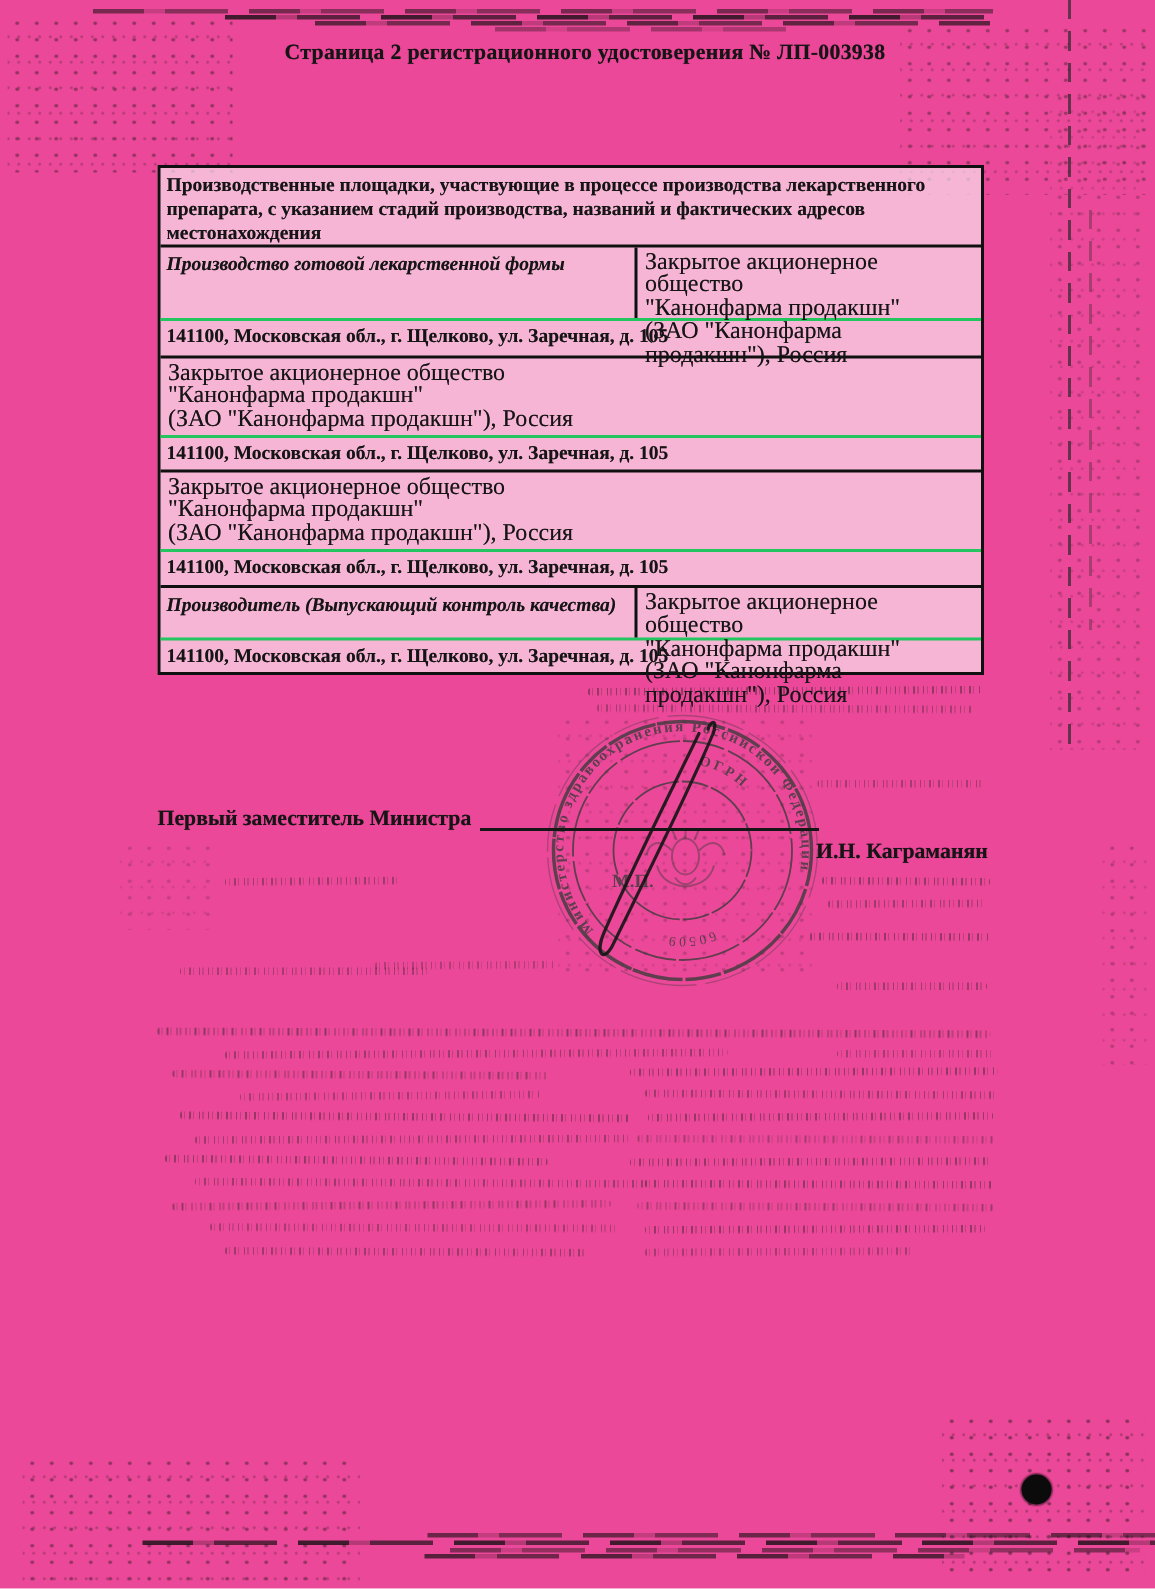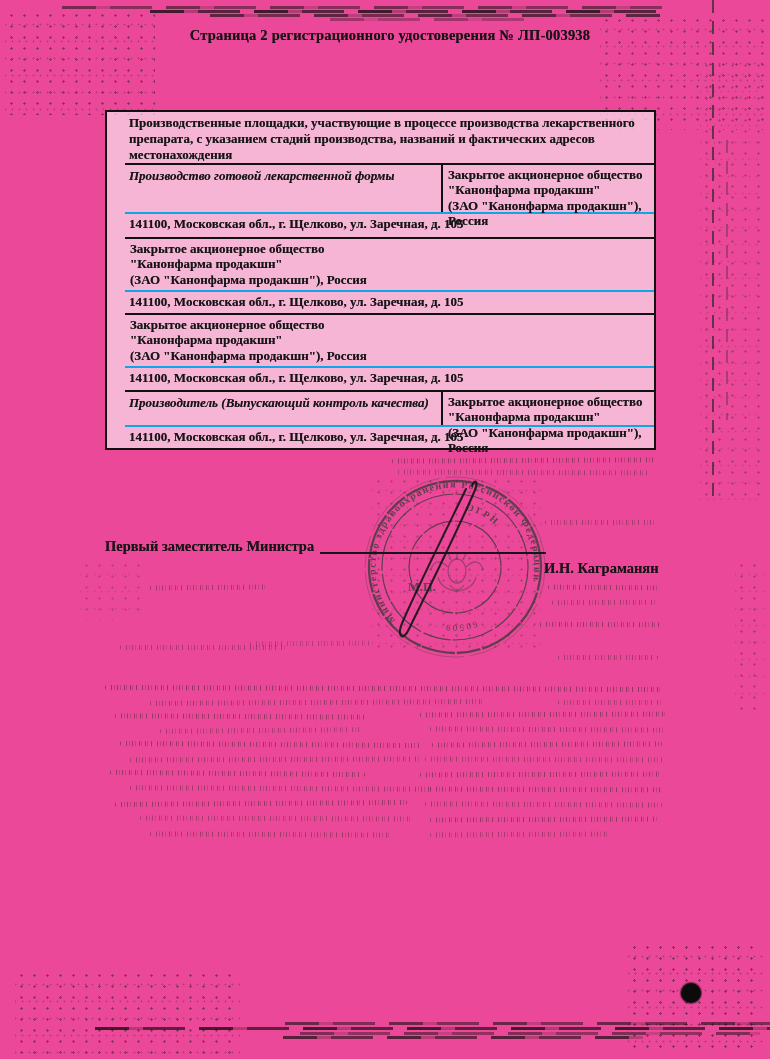--- a/index.html
+++ b/index.html
@@ -13,35 +13,35 @@
     position:absolute;left:150px;top:27px;width:480px;
     text-align:center;font-size:14.5px;font-weight:700;letter-spacing:.2px;
     text-shadow:0 0 .5px rgba(0,0,0,.55);
     z-index:3;
   }
   
   .reg-table{
     position:absolute;left:105px;top:110px;width:551px;
     border:2px solid #101010;box-sizing:border-box;
     background:rgba(255,255,255,.6);
-    z-index:3;text-shadow:0 0 .4px rgba(0,0,0,.5);padding-left:18px;
+    z-index:3;text-shadow:0 0 .4px rgba(0,0,0,.5);
   }
   .t-title{
     box-sizing:border-box;height:53px;padding:3px 4px 0 4px;
     border-bottom:2px solid #101010;
     font-size:13px;font-weight:700;line-height:15.8px;
   }
-  .t-row{display:flex;border-bottom:2px solid #0ea5e9;box-sizing:border-box;}
+  .t-row{display:flex;border-bottom:2px solid #22c55e;box-sizing:border-box;}
   .t-stage{
     box-sizing:border-box;width:318px;border-right:2px solid #101010;
     padding:3px 4px 0 4px;font-size:13px;font-weight:700;font-style:italic;
   }
   .t-company{
     box-sizing:border-box;flex:1;padding:2px 5px 0 5px;
-    font-size:13px;font-weight:700;line-height:15.4px;
+    font-size:16px;font-weight:400;line-height:15.4px;
   }
   .t-address{
     box-sizing:border-box;border-bottom:2px solid #101010;
     padding:2px 4px 0 4px;font-size:13px;font-weight:700;
   }
   .t-address.last{border-bottom:none;}
   .h49{height:49px}.h53{height:53px}.h47{height:35px}
   .a25{height:25px}.a23{height:23px}.a24{height:24px}.a21{height:21px}
   
   .sig-title{position:absolute;left:105px;top:538px;font-size:14.5px;font-weight:700;z-index:3;text-shadow:0 0 .5px rgba(0,0,0,.55);}

